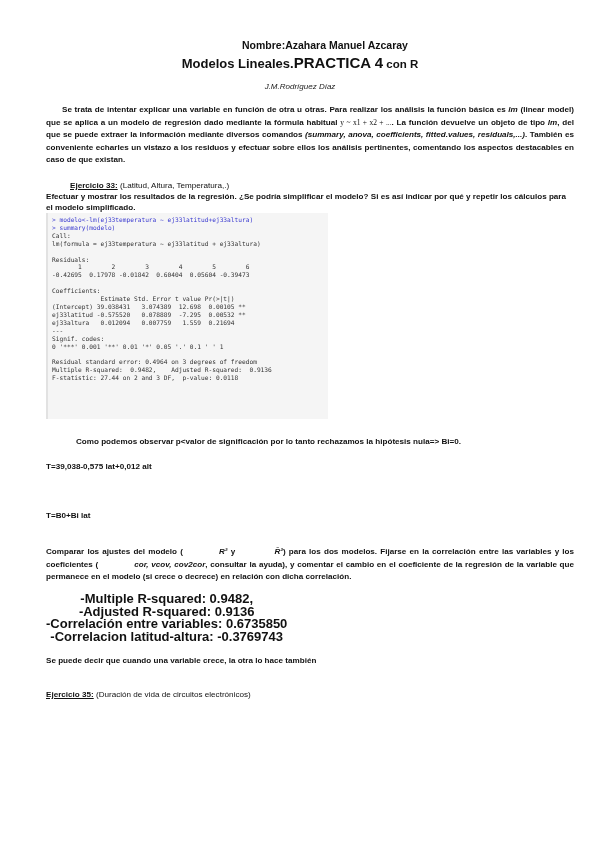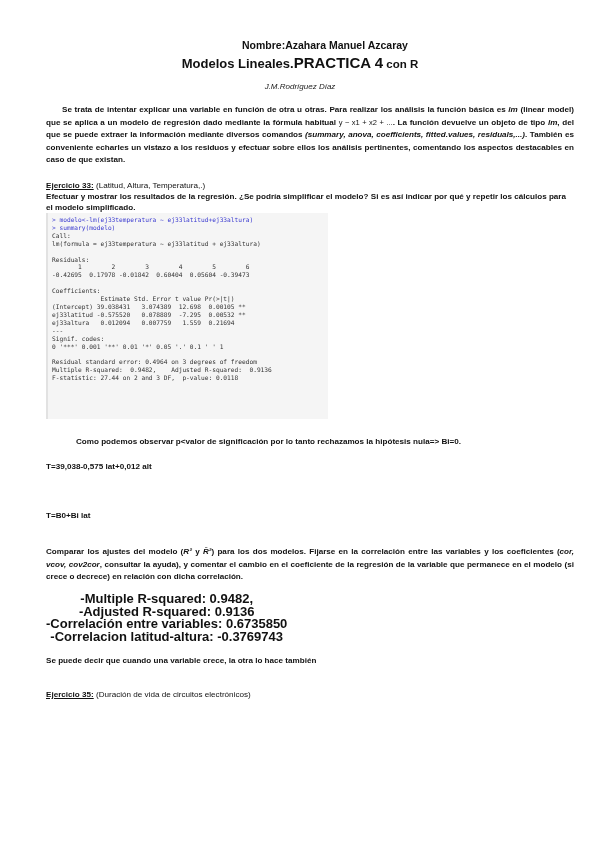--- a/index.html
+++ b/index.html
@@ -10,33 +10,33 @@
   .title1 { position:absolute; left:0; width:600px; top:54px; text-align:center; font-weight:bold; font-size:13px; }
   .title1 .big { font-size:15px; }
   .title1 .small { font-size:11.5px; }
   .title2 { position:absolute; left:0; width:600px; top:67px; text-align:center; font-weight:bold; font-size:13px; }
   .title2 .small { font-size:11.5px; }
   .subauth { position:absolute; left:0; width:600px; top:82px; text-align:center; font-style:italic; font-size:8px; color:#222; }
   .para { position:absolute; left:46px; width:528px; font-size:8.1px; line-height:12.6px; text-align:justify; }
   .p1 { top:104px; text-indent:16px; font-weight:bold; }
   .p1 .it { font-style:italic; }
   .ex-head { position:absolute; left:46px; top:180px; width:528px; font-size:8.1px; line-height:11px; font-weight:bold; }
-  .ex-head .ul { text-decoration:underline; }
+  .ex-head .ul { text-decoration:underline;margin-left:24px; }
   .ex-head .norm { font-weight:normal; }
   .code { position:absolute; left:46px; top:213px; width:282px; height:206px; background:#f5f5f5; border-left:2px solid #e2e2e2;
           font-family:"DejaVu Sans Mono", "Liberation Mono", monospace; font-size:6.2px; line-height:7.9px; color:#333; white-space:pre; padding:3px 0 0 4px; box-sizing:border-box; }
   .code .cmd { color:#3a3ad0; }
   .line { position:absolute; left:46px; font-size:8.1px; font-weight:bold; }
   .cmp { position:absolute; left:46px; top:546px; width:528px; font-size:8.1px; line-height:12.6px; text-align:justify; font-weight:bold; }
-  .cmp .it { font-style:italic; }
+  .cmp .it { font-style:italic;padding-left:36px; }
   .list { position:absolute; left:46px; top:593px; font-size:13px; line-height:12.6px; font-weight:bold;text-align:center; }
   .ex35 { position:absolute; left:46px; top:690px; font-size:8.1px; font-weight:bold; }
   .ex35 .ul { text-decoration:underline; }
   .ex35 .norm { font-weight:normal; }
-  .formula { font-family:Liberation Sans, sans-serif; font-size:7.5px; font-weight:normal; }
+  .formula { font-family:Liberation Serif, serif; font-size:7.5px; font-weight:normal; }
 </style>
 </head>
 <body>
 
 <div class="page">
 
   <div class="author">Nombre:Azahara Manuel Azcaray</div>
 
   <div class="title1">
     <span>Modelos Lineales.</span><span class="big">PRACTICA 4</span><span class="small"> con R</span>

